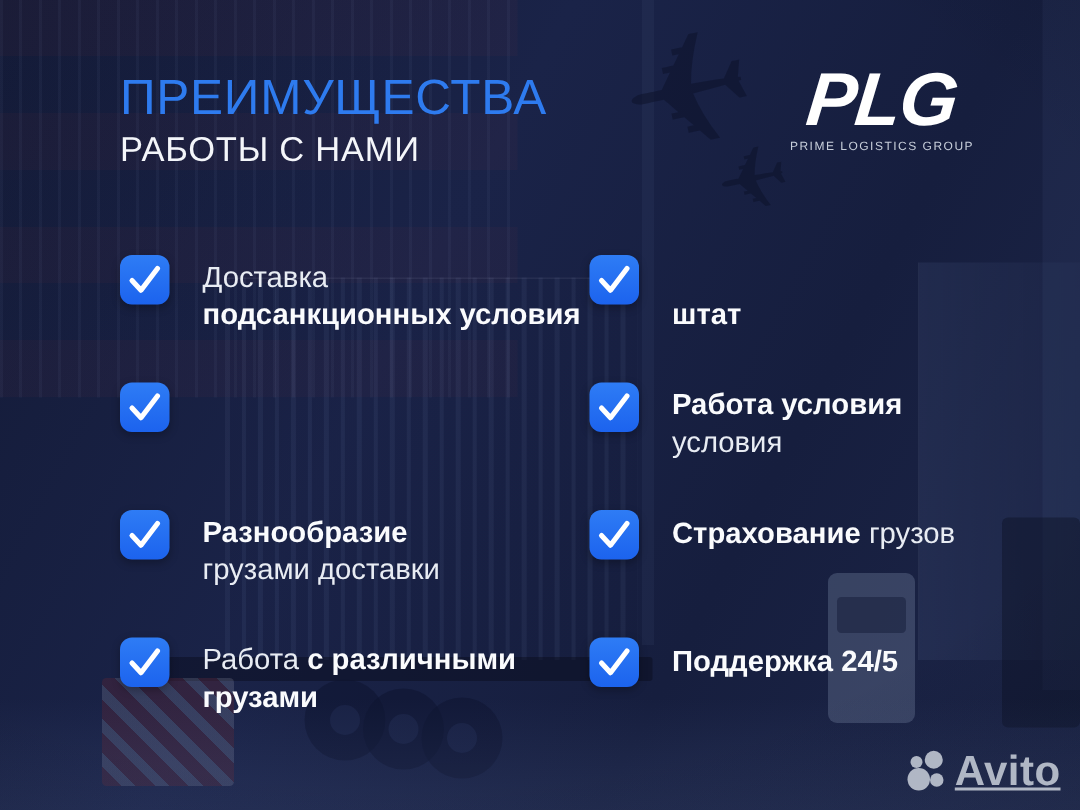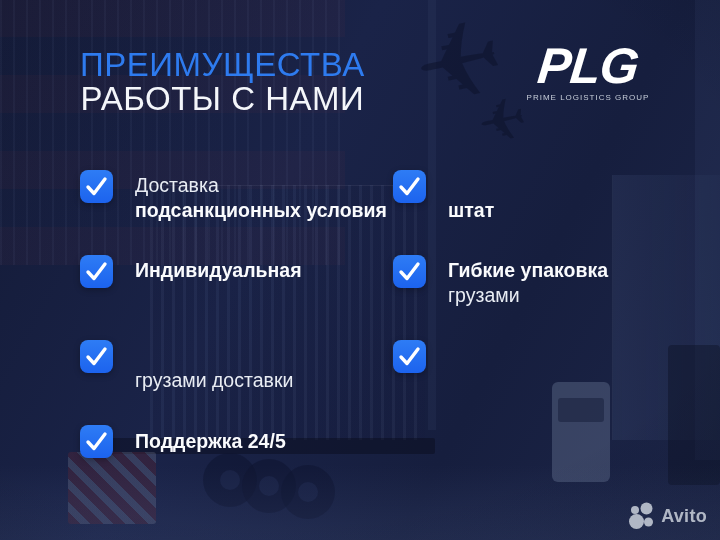--- a/index.html
+++ b/index.html
@@ -34,21 +34,21 @@
   .bg-ground{left:0;top:465px;width:720px;height:75px;background:linear-gradient(180deg,rgba(0,0,0,0) 0%,rgba(95,115,165,0.16) 100%);}
   .plane{position:absolute;color:rgba(12,18,42,0.55);transform:scaleX(-1) rotate(12deg);line-height:1;}
   .plane1{left:415px;top:10px;font-size:105px;}
   .plane2{left:478px;top:92px;font-size:58px;}
   .vignette{left:0;top:0;width:720px;height:540px;
     background:radial-gradient(120% 100% at 38% 42%,rgba(0,0,0,0) 55%,rgba(6,10,24,0.38) 100%);}
 
   
   .title{position:absolute;left:80px;top:48px;}
   .title-l1{font-size:33px;line-height:34px;letter-spacing:0.5px;color:#2e7bef;}
-  .title-l2{font-size:33px;line-height:34px;letter-spacing:0.5px;color:#f4f6fa;text-align:center;}
+  .title-l2{font-size:23px;line-height:34px;letter-spacing:0.5px;color:#f4f6fa;}
 
   
   .logo{position:absolute;left:525px;top:42px;width:126px;text-align:center;}
   .plg{font-size:50px;line-height:48px;font-weight:700;font-style:italic;color:#ffffff;
     letter-spacing:-1px;transform:skewX(-6deg);}
   .plg-sub{margin-top:3px;font-size:8px;letter-spacing:1px;color:#c7ceda;white-space:nowrap;}
 
   
   .benefits{position:absolute;left:80px;top:170px;display:grid;
     grid-template-columns:313px 280px;grid-auto-rows:85px;}
@@ -57,21 +57,21 @@
   .cb{flex:none;width:33px;height:33px;border-radius:8px;
     background:linear-gradient(180deg,#2e7cf5,#1c63ee);
     display:flex;align-items:center;justify-content:center;
     box-shadow:0 2px 6px rgba(0,0,0,0.28);}
   .txt{font-size:19.5px;line-height:25px;color:#e8ecf3;padding-top:3px;}
   .item.single .txt{padding-top:0;}
   .txt b{font-weight:700;color:#fafbfd;}
 
   
   .wm{position:absolute;right:13px;bottom:10px;display:flex;align-items:center;gap:5px;opacity:.8;}
-  .wm-text{font-size:18px;font-weight:700;color:#d5dbe4;letter-spacing:0.3px;}
+  .wm-text{font-size:28px;font-weight:700;color:#d5dbe4;letter-spacing:0.3px;text-decoration:underline;}
 </style>
 </head>
 <body>
 
 <div class="canvas">
 
   <div class="bg-layer bg-containers"></div>
   <div class="bg-layer bg-trailer-ribs"></div>
   <div class="bg-layer bg-building-right"></div>
   <div class="bg-layer bg-edge-beam"></div>
@@ -124,54 +124,68 @@
       </div>
     </div>
 
     <div class="item">
       <div class="cb">
         <svg width="33" height="33" viewBox="0 0 33 33">
             <path d="M8 17 L14 23.5 L25 9" fill="none" stroke="#ffffff" stroke-width="3.4" stroke-linecap="round" stroke-linejoin="round"></path>
           </svg>
       </div>
       <div class="txt">
-        <b>Индивидуальная</b><br>
-      </div>
-    </div>
-
-    <div class="item">
-      <div class="cb">
-        <svg width="33" height="33" viewBox="0 0 33 33">
-            <path d="M8 17 L14 23.5 L25 9" fill="none" stroke="#ffffff" stroke-width="3.4" stroke-linecap="round" stroke-linejoin="round"></path>
-          </svg>
-      </div>
-      <div class="txt">
-        <b>Гибкие упаковка</b><br>
-        <span>грузами</span>
-      </div>
-    </div>
-
-    <div class="item">
-      <div class="cb">
-        <svg width="33" height="33" viewBox="0 0 33 33">
-            <path d="M8 17 L14 23.5 L25 9" fill="none" stroke="#ffffff" stroke-width="3.4" stroke-linecap="round" stroke-linejoin="round"></path>
-          </svg>
-      </div>
-      <div class="txt">
         <br>
+      </div>
+    </div>
+
+    <div class="item">
+      <div class="cb">
+        <svg width="33" height="33" viewBox="0 0 33 33">
+            <path d="M8 17 L14 23.5 L25 9" fill="none" stroke="#ffffff" stroke-width="3.4" stroke-linecap="round" stroke-linejoin="round"></path>
+          </svg>
+      </div>
+      <div class="txt">
+        <b>Работа условия</b><br>
+        <span>условия</span>
+      </div>
+    </div>
+
+    <div class="item">
+      <div class="cb">
+        <svg width="33" height="33" viewBox="0 0 33 33">
+            <path d="M8 17 L14 23.5 L25 9" fill="none" stroke="#ffffff" stroke-width="3.4" stroke-linecap="round" stroke-linejoin="round"></path>
+          </svg>
+      </div>
+      <div class="txt">
+        <b>Разнообразие</b><br>
         <span>грузами доставки</span>
       </div>
     </div>
 
-
-    <div class="item">
-      <div class="cb">
-        <svg width="33" height="33" viewBox="0 0 33 33">
-            <path d="M8 17 L14 23.5 L25 9" fill="none" stroke="#ffffff" stroke-width="3.4" stroke-linecap="round" stroke-linejoin="round"></path>
-          </svg>
+    <div class="item single">
+      <div class="cb">
+        <svg width="33" height="33" viewBox="0 0 33 33">
+            <path d="M8 17 L14 23.5 L25 9" fill="none" stroke="#ffffff" stroke-width="3.4" stroke-linecap="round" stroke-linejoin="round"></path>
+          </svg>
+      </div>
+      <div class="txt">
+        <b>Страхование</b><span> грузов</span>
+      </div>
+    </div>
+
+    <div class="item">
+      <div class="cb">
+        <svg width="33" height="33" viewBox="0 0 33 33">
+            <path d="M8 17 L14 23.5 L25 9" fill="none" stroke="#ffffff" stroke-width="3.4" stroke-linecap="round" stroke-linejoin="round"></path>
+          </svg>
+      </div>
+      <div class="txt">
+        <span>Работа </span><b>с различными</b><br>
+        <b>грузами</b>
       </div>
     </div>
 
     <div class="item single">
       <div class="cb">
         <svg width="33" height="33" viewBox="0 0 33 33">
             <path d="M8 17 L14 23.5 L25 9" fill="none" stroke="#ffffff" stroke-width="3.4" stroke-linecap="round" stroke-linejoin="round"></path>
           </svg>
       </div>
       <div class="txt">

